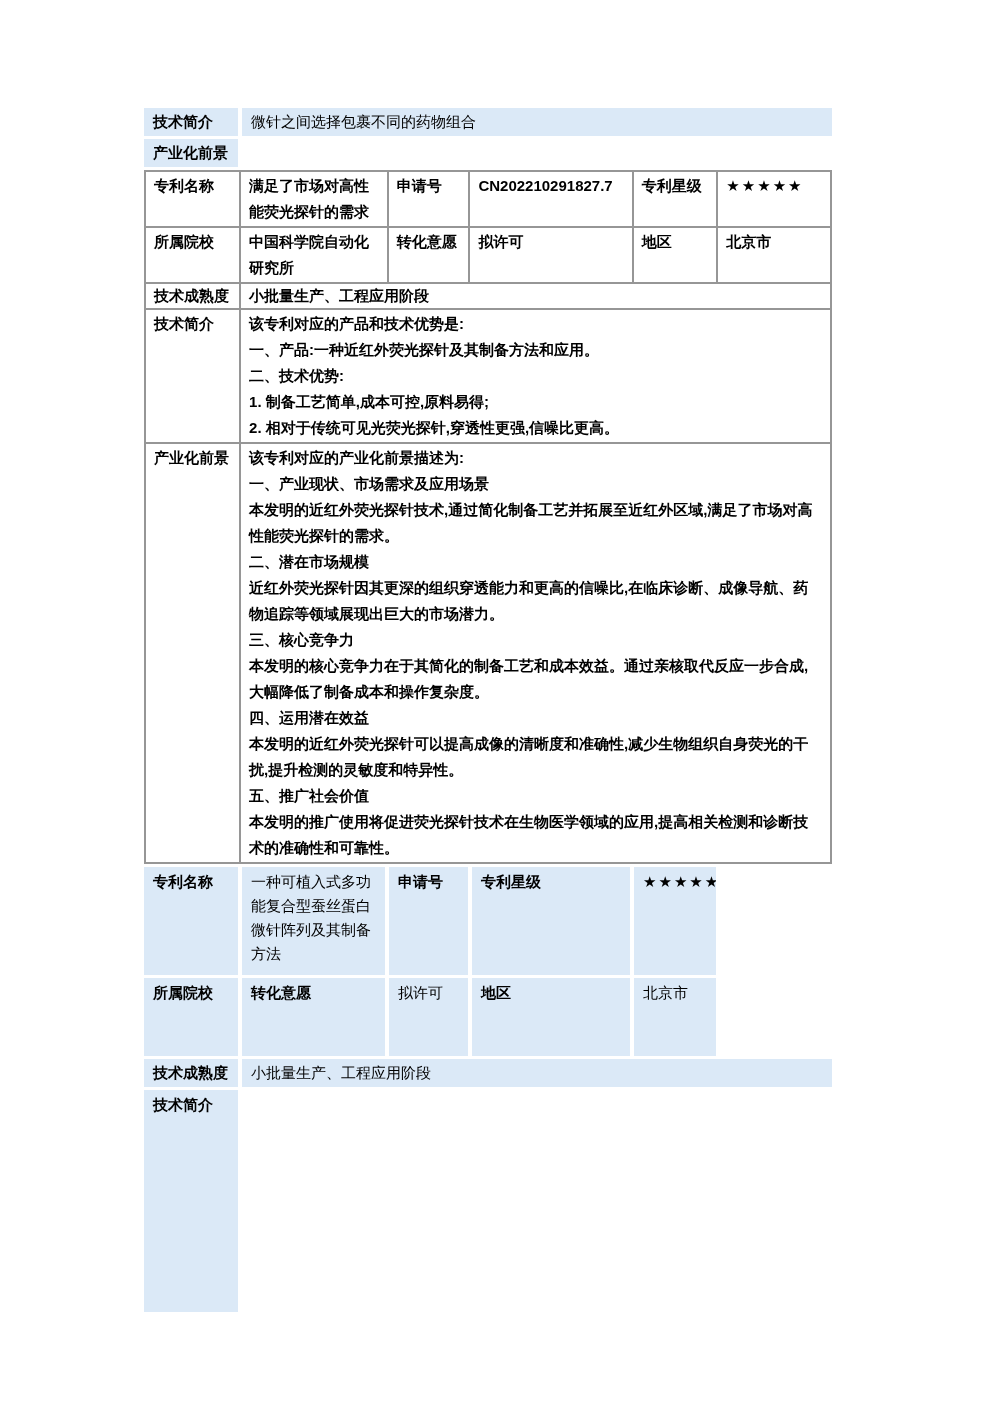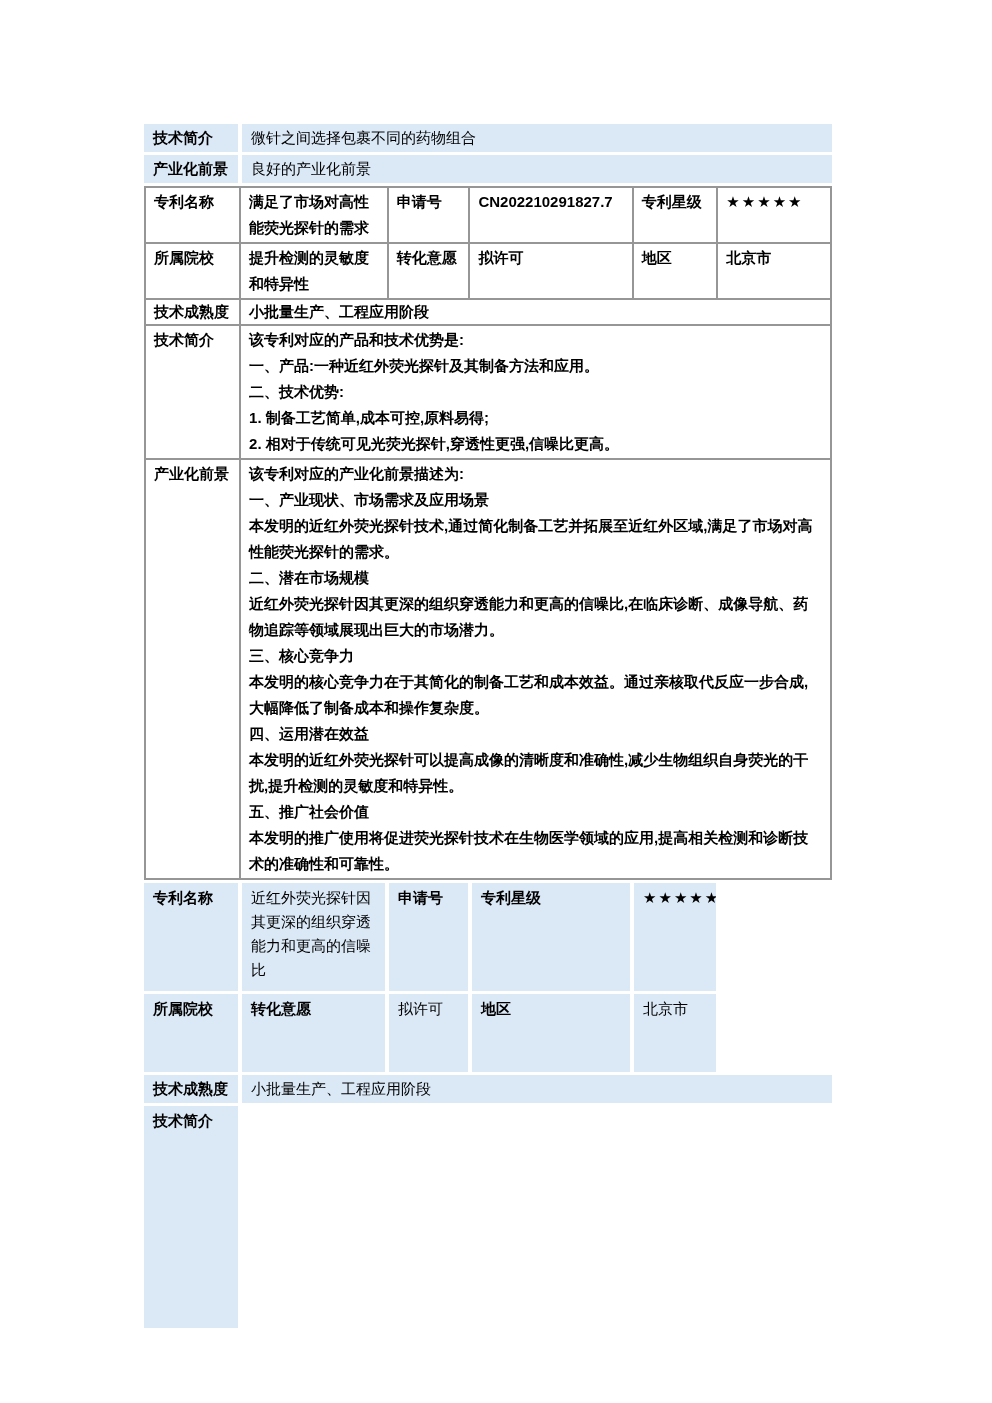--- a/index.html
+++ b/index.html
@@ -2,21 +2,21 @@
 <html><head>
 <meta charset="utf-8">
 <style>
   html,body{margin:0;padding:0;}
   body{
     width:992px;height:1403px;background:#ffffff;position:relative;
     font-family:"Liberation Sans","DejaVu Sans",sans-serif;
     color:#000000;font-size:15px;
     -webkit-font-smoothing:antialiased;
   }
-  .doc{position:absolute;left:144px;top:124px;width:688px;}
+  .doc{position:absolute;left:144px;top:108px;width:688px;}
 
   
   .brow{display:grid;gap:4px;margin-bottom:3px;}
   .brow.cols2{grid-template-columns:94px 1fr;}
   .brow.cols6{grid-template-columns:94px 143px 79px 158px 82px 1fr;}
   .bcell{
     background:#dbe9f7;line-height:24px;padding:3px 9px;
     white-space:pre-line;overflow:hidden;
   }
   .bcell.single{display:flex;align-items:center;height:28px;padding:0 9px;box-sizing:border-box;white-space:nowrap;}
@@ -43,21 +43,20 @@
 <body>
 
 <div class="doc">
 
   <div class="brow cols2">
     <div class="bcell single lbl">技术简介</div>
     <div class="bcell single">微针之间选择包裹不同的药物组合</div>
   </div>
   <div class="brow cols2">
     <div class="bcell single lbl">产业化前景</div>
-    <div class="bcell single">良好的产业化前景</div>
   </div>
 
   <table class="wtable">
     <colgroup>
       <col class="w-c1">
         <col class="w-c2">
         <col class="w-c3">
       <col class="w-c4">
         <col class="w-c5">
         <col class="w-c6">
@@ -66,21 +65,21 @@
         <tr style="height:53px">
       <td class="lbl">专利名称</td>
       <td>满足了市场对高性能荧光探针的需求</td>
       <td class="lbl">申请号</td>
       <td>CN202210291827.7</td>
       <td class="lbl">专利星级</td>
       <td class="stars">★★★★★</td>
     </tr>
     <tr style="height:54px">
       <td class="lbl">所属院校</td>
-      <td>提升检测的灵敏度和特异性</td>
+      <td>中国科学院自动化研究所</td>
       <td class="lbl">转化意愿</td>
       <td>拟许可</td>
       <td class="lbl">地区</td>
       <td>北京市</td>
     </tr>
     <tr style="height:25px">
       <td class="lbl tight">技术成熟度</td>
       <td colspan="5" class="tight">小批量生产、工程应用阶段</td>
     </tr>
     <tr style="height:128px">
@@ -103,21 +102,21 @@
 四、运用潜在效益
 本发明的近红外荧光探针可以提高成像的清晰度和准确性,减少生物组织自身荧光的干扰,提升检测的灵敏度和特异性。
 五、推广社会价值
 本发明的推广使用将促进荧光探针技术在生物医学领域的应用,提高相关检测和诊断技术的准确性和可靠性。</td>
     </tr>
   </tbody>
     </table>
 
   <div class="brow cols6">
     <div class="bcell lbl mh102">专利名称</div>
-    <div class="bcell mh102">近红外荧光探针因其更深的组织穿透能力和更高的信噪比</div>
+    <div class="bcell mh102">一种可植入式多功能复合型蚕丝蛋白微针阵列及其制备方法</div>
     <div class="bcell lbl">申请号</div>
     <div class="bcell lbl">专利星级</div>
     <div class="bcell stars">★★★★★</div>
   </div>
   <div class="brow cols6">
     <div class="bcell lbl mh72">所属院校</div>
     <div class="bcell lbl">转化意愿</div>
     <div class="bcell">拟许可</div>
     <div class="bcell lbl">地区</div>
     <div class="bcell">北京市</div>

